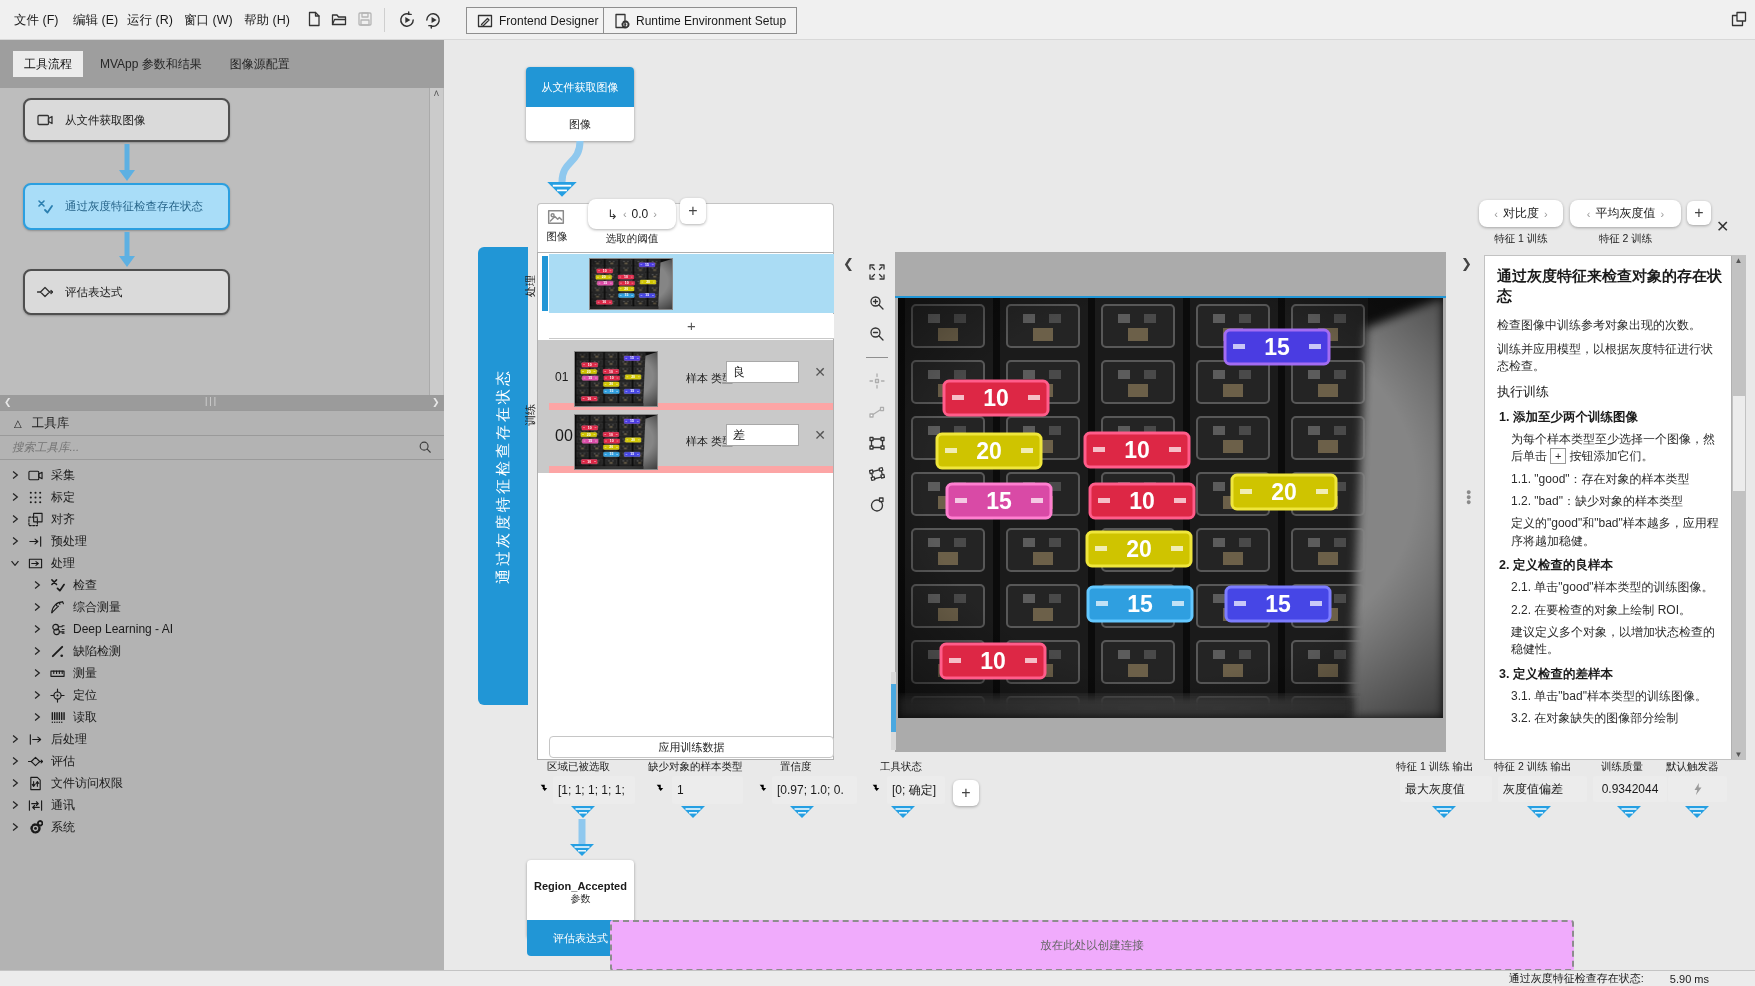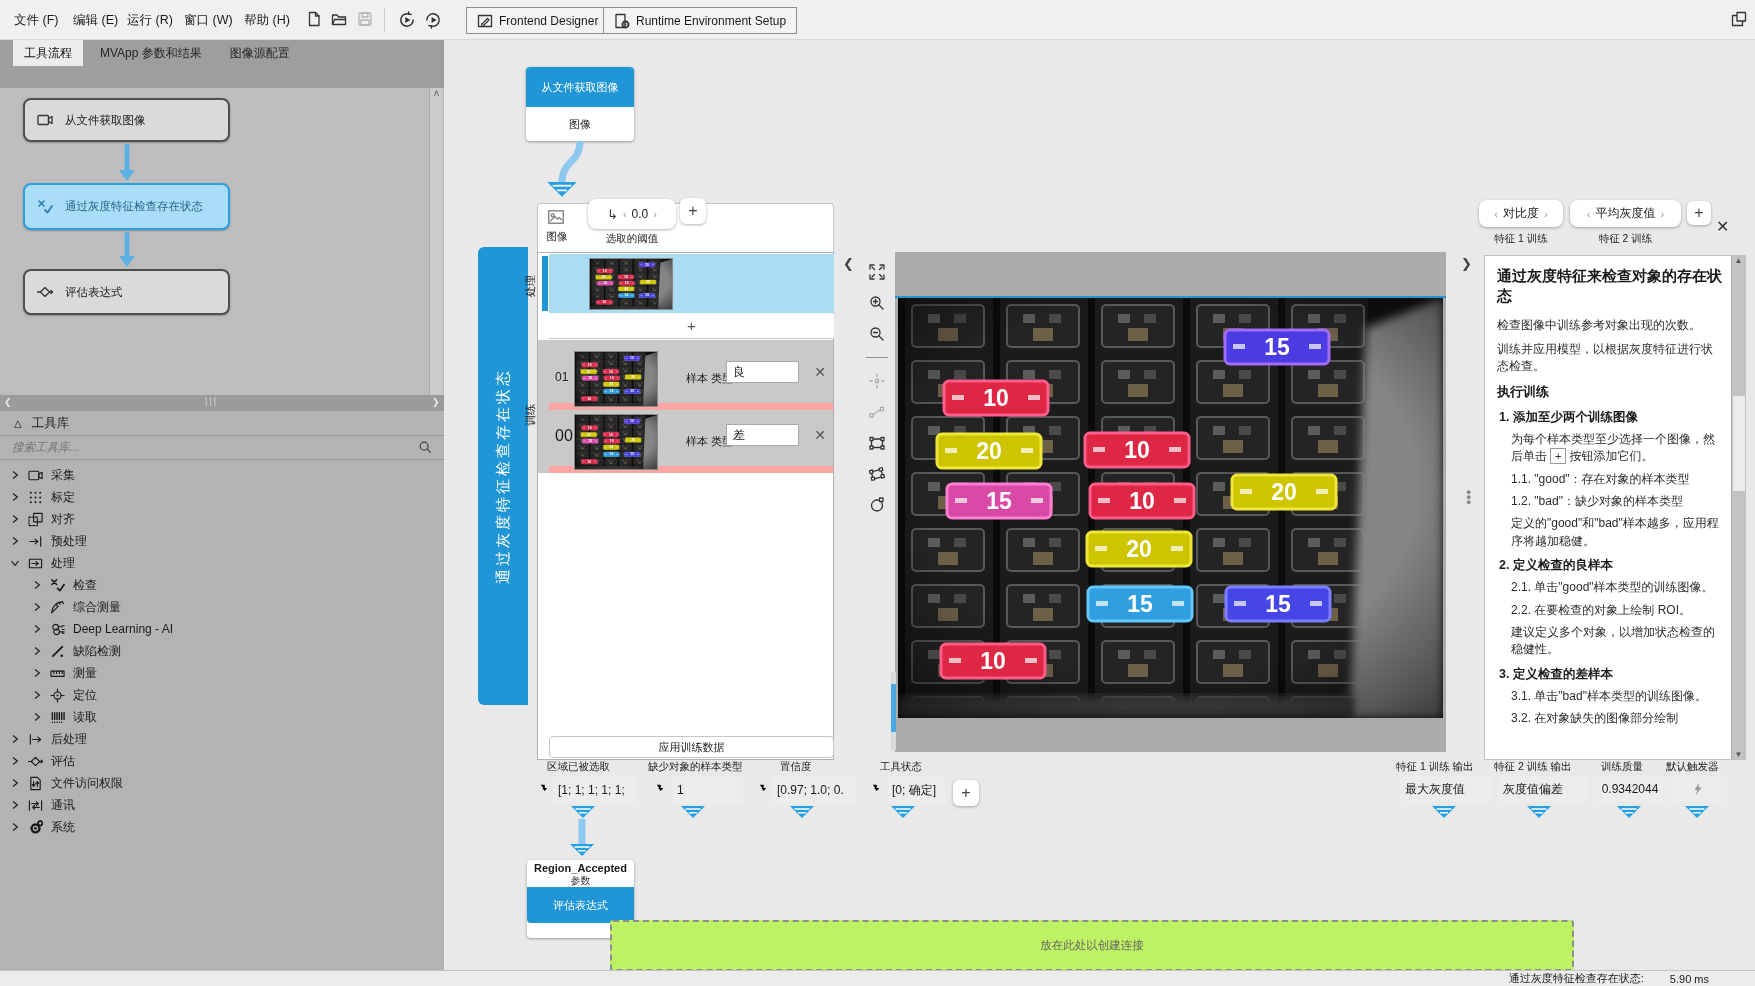--- a/index.html
+++ b/index.html
@@ -11,21 +11,21 @@
   svg.ti{width:15px;height:15px;stroke:#1a1a1a;fill:none;stroke-width:1.2;stroke-linecap:round;stroke-linejoin:round}
   
   #menubar{position:absolute;left:0;top:0;width:1755px;height:40px;background:#f0f0f0;border-bottom:1px solid #d8d8d8}
   .menu-item{position:absolute;top:0;height:40px;line-height:40px;font-size:12.5px;padding:0 4px;color:#1a1a1a}
   .mi{position:absolute;top:11px}
   .mbtn{position:absolute;top:7px;height:27px;border:1px solid #8f8f8f;background:#f3f3f3;
     display:flex;align-items:center;gap:6px;padding:0 10px;font-size:12px}
   .vdiv{position:absolute;top:8px;width:1px;height:24px;background:#cfcfcf}
   
   #leftpanel{position:absolute;left:0;top:40px;width:444px;height:930px;background:#b3b3b3}
-  .tabbar{position:absolute;left:0;top:0;width:444px;height:48px;background:#9e9e9e;display:flex;align-items:flex-start;padding-left:13px;gap:6px}
+  .tabbar{position:absolute;left:0;top:0;width:444px;height:48px;background:#9e9e9e;display:flex;align-items:center;padding-left:13px;gap:6px}
   .tab{height:26px;line-height:26px;padding:0 11px;font-size:12px;color:#262626}
   .tab.active{background:#ececec;color:#111}
   .flowarea{position:absolute;left:0;top:48px;width:444px;height:355px;background:#bdbdbd;overflow:hidden}
   .fnode{position:absolute;left:23px;width:207px;border:2px solid #4f4f4f;border-radius:8px;background:#dadada;
     display:flex;align-items:center;gap:12px;padding:0 12px;font-size:11.5px;box-shadow:0 1px 2px rgba(0,0,0,.25)}
   .fnode.sel{background:#a9ddf8;border-color:#2b9fe0;color:#27658a}
   .zoombar{position:absolute;left:219px;top:329px;width:212px;height:25px;background:#f2f2f2;display:flex;align-items:center;gap:8px;padding:0 8px;font-size:11.5px;color:#333}
   .vscroll{position:absolute;left:429px;top:0;width:14px;height:355px;background:#cbcbcb;border-left:1px solid #aaa;text-align:center;font-size:10px;color:#555}
   .hscroll{position:absolute;left:0;top:355px;width:444px;height:15px;background:#9b9b9b;color:#e8e8e8;font-size:9px}
   .library{position:absolute;left:0;top:370px;width:444px;height:560px;background:#b3b3b3}
@@ -61,28 +61,28 @@
   .ptri-lg{position:absolute;width:30px;height:16px}
   .reti{position:absolute;width:13px;height:13px}
   
   .vtool{position:absolute;left:418px;top:212px;width:29px;height:500px;background:#e9e9e9;display:flex;flex-direction:column;align-items:center;gap:15px;padding-top:12px}
   .viewer{position:absolute;left:451px;top:212px;width:551px;height:500px;background:#ababab}
   
   .help{position:absolute;left:1040px;top:215px;width:262px;height:505px;background:#fff;border:1px solid #c2c2c2;overflow:hidden}
   .help-c{position:absolute;left:0;top:0;width:246px;height:505px;padding:10px 8px 0 12px;overflow:hidden}
   .hp-title{font-size:15px;font-weight:bold;line-height:1.35;margin-bottom:10px}
   .hp-p{font-size:12px;line-height:1.4;margin-bottom:8px;color:#2c2c2c}
-  .hp-h2{font-size:13px;font-weight:bold;margin:8px 0 8px}
+  .hp-h2{font-size:13px;font-weight:normal;margin:8px 0 8px}
   .hp-step{font-size:12.5px;font-weight:bold;margin:7px 0 5px;padding-left:2px}
   .hp-sub{font-size:12px;line-height:1.45;margin:5px 0 5px 14px;color:#2c2c2c}
   .hp-plusbox{display:inline-block;border:1px solid #999;padding:0 4px;font-size:11px;line-height:14px;margin:0 3px}
   .hscrollbar{position:absolute;right:0;top:0;width:14px;height:503px;background:#c2c2c2;border-left:1px solid #b0b0b0}
   .hthumb{position:absolute;left:1px;top:140px;width:12px;height:95px;background:#ececec}
   
-  .dropzone{position:absolute;left:166px;top:880px;width:964px;height:51px;background:#bef264;border:2px dashed #8d8d8d;border-radius:3px;
+  .dropzone{position:absolute;left:166px;top:880px;width:964px;height:51px;background:#f0abfc;border:2px dashed #8d8d8d;border-radius:3px;
     display:flex;align-items:center;justify-content:center;font-size:11.5px;color:#666}
   #statusbar{position:absolute;left:0;top:970px;width:1755px;height:16px;background:#ececec;border-top:1px solid #c4c4c4;
     display:flex;justify-content:flex-end;align-items:center;gap:26px;padding-right:46px;font-size:11px;color:#222}
   .fz-red{fill:#dd2745;stroke:#ff5d8a}.fz-yel{fill:#cfc400;stroke:#efe63c}
   .fz-mag{fill:#d94aa6;stroke:#ff7fd0}.fz-blu{fill:#4a3ce2;stroke:#a36cf2}
   .fz-blu2{fill:#4646e6;stroke:#7d7dff}.fz-cyn{fill:#2f9fe0;stroke:#63c8ff}
   .fztxt{font-size:23px;font-weight:bold;fill:#fff}
 </style>
 </head>
 <body>
@@ -874,21 +874,21 @@
       <div style="text-align:center;font-size:8px;color:#555">▲</div>
       <div class="hthumb"></div>
       <div class="abs" style="bottom:0;left:0;width:13px;text-align:center;font-size:8px;color:#555">▼</div>
     </div>
   </div>
 
   <svg class="ptri" style="left:126px;top:804px">
       <use href="#i-port"></use>
     </svg>
   <div class="abs" style="left:83px;top:820px;width:107px;height:78px;border-radius:4px;box-shadow:0 1px 3px rgba(0,0,0,.35);background:#fff">
-    <div style="height:27px;text-align:center;padding-top:2px;border-radius:4px 4px 0 0">
+    <div style="height:60px;text-align:center;padding-top:20px;border-radius:4px 4px 0 0">
       <div style="font-size:11px;font-weight:bold">Region_Accepted</div>
       <div style="font-size:10px;color:#333">参数</div>
     </div>
     <div class="node-hdr" style="height:36px;border-radius:0 0 4px 4px">评估表达式</div>
   </div>
 
   <div class="dropzone">
     <span>放在此处以创建连接</span>
   </div>
 </div>

